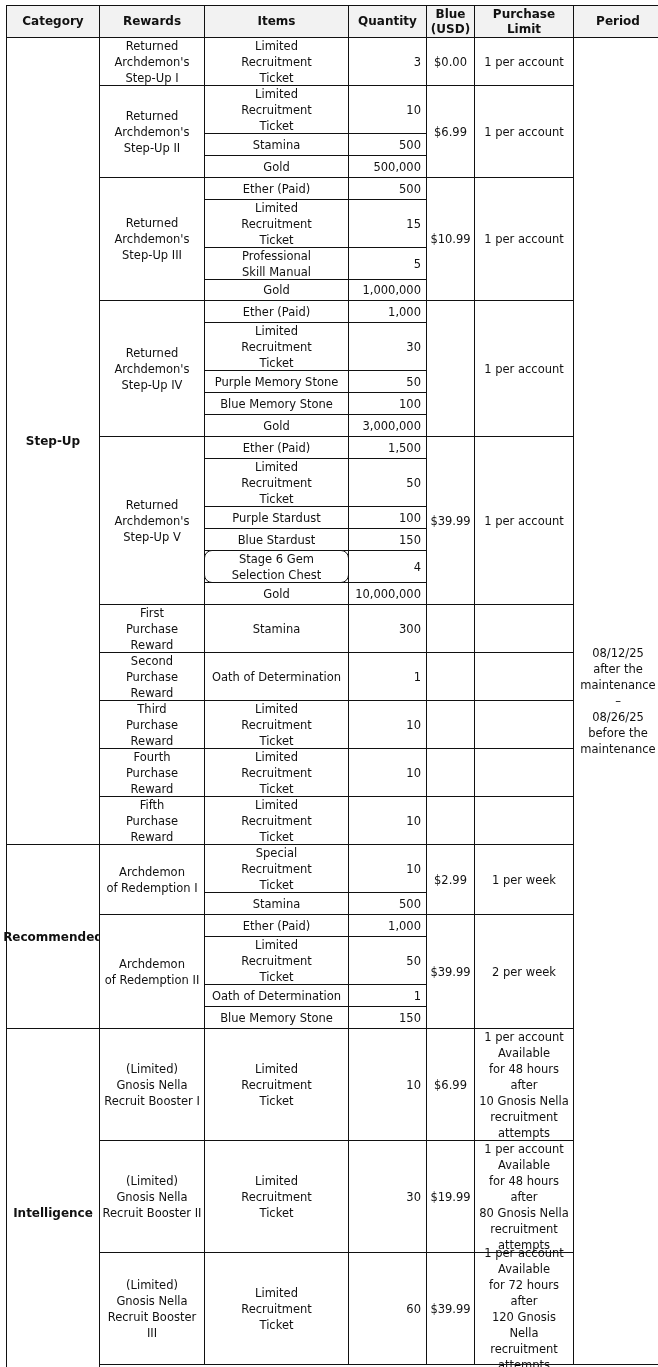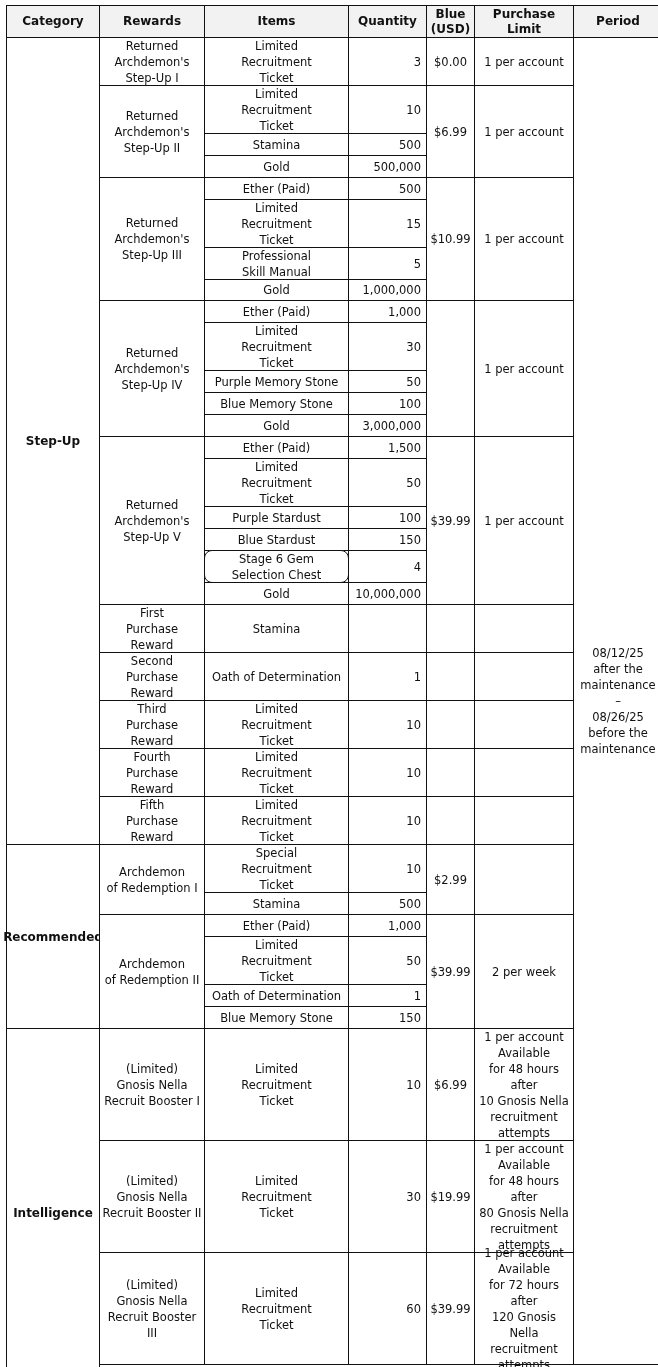--- a/index.html
+++ b/index.html
@@ -116,20 +116,21 @@
   <div class="c r" style="left:348px;top:550px;width:79px;height:33px;">4</div>
   <div class="c" style="left:204px;top:582px;width:145px;height:23px;">Gold</div>
   <div class="c r" style="left:348px;top:582px;width:79px;height:23px;">10,000,000</div>
   <div class="c" style="left:426px;top:436px;width:49px;height:169px;">$39.99</div>
   <div class="c" style="left:474px;top:436px;width:100px;height:169px;">1 per account</div>
 
   <div class="c" style="left:99px;top:604px;width:106px;height:49px;">First
 Purchase
 Reward</div>
   <div class="c" style="left:204px;top:604px;width:145px;height:49px;">Stamina</div>
+  <div class="c r" style="left:348px;top:604px;width:79px;height:49px;">300</div>
   <div class="c" style="left:426px;top:604px;width:49px;height:49px;"></div>
   <div class="c" style="left:474px;top:604px;width:100px;height:49px;"></div>
 
   <div class="c" style="left:99px;top:652px;width:106px;height:49px;">Second
 Purchase
 Reward</div>
   <div class="c" style="left:204px;top:652px;width:145px;height:49px;">Oath of Determination</div>
   <div class="c r" style="left:348px;top:652px;width:79px;height:49px;">1</div>
   <div class="c" style="left:426px;top:652px;width:49px;height:49px;"></div>
   <div class="c" style="left:474px;top:652px;width:100px;height:49px;"></div>
@@ -166,20 +167,21 @@
 
   <div class="c" style="left:99px;top:844px;width:106px;height:71px;">Archdemon
 of Redemption I</div>
   <div class="c" style="left:204px;top:844px;width:145px;height:49px;">Special
 Recruitment
 Ticket</div>
   <div class="c r" style="left:348px;top:844px;width:79px;height:49px;">10</div>
   <div class="c" style="left:204px;top:892px;width:145px;height:23px;">Stamina</div>
   <div class="c r" style="left:348px;top:892px;width:79px;height:23px;">500</div>
   <div class="c" style="left:426px;top:844px;width:49px;height:71px;">$2.99</div>
+  <div class="c" style="left:474px;top:844px;width:100px;height:71px;">1 per week</div>
 
   <div class="c" style="left:99px;top:914px;width:106px;height:115px;">Archdemon
 of Redemption II</div>
   <div class="c" style="left:204px;top:914px;width:145px;height:23px;">Ether (Paid)</div>
   <div class="c r" style="left:348px;top:914px;width:79px;height:23px;">1,000</div>
   <div class="c" style="left:204px;top:936px;width:145px;height:49px;">Limited
 Recruitment
 Ticket</div>
   <div class="c r" style="left:348px;top:936px;width:79px;height:49px;">50</div>
   <div class="c" style="left:204px;top:984px;width:145px;height:23px;">Oath of Determination</div>

